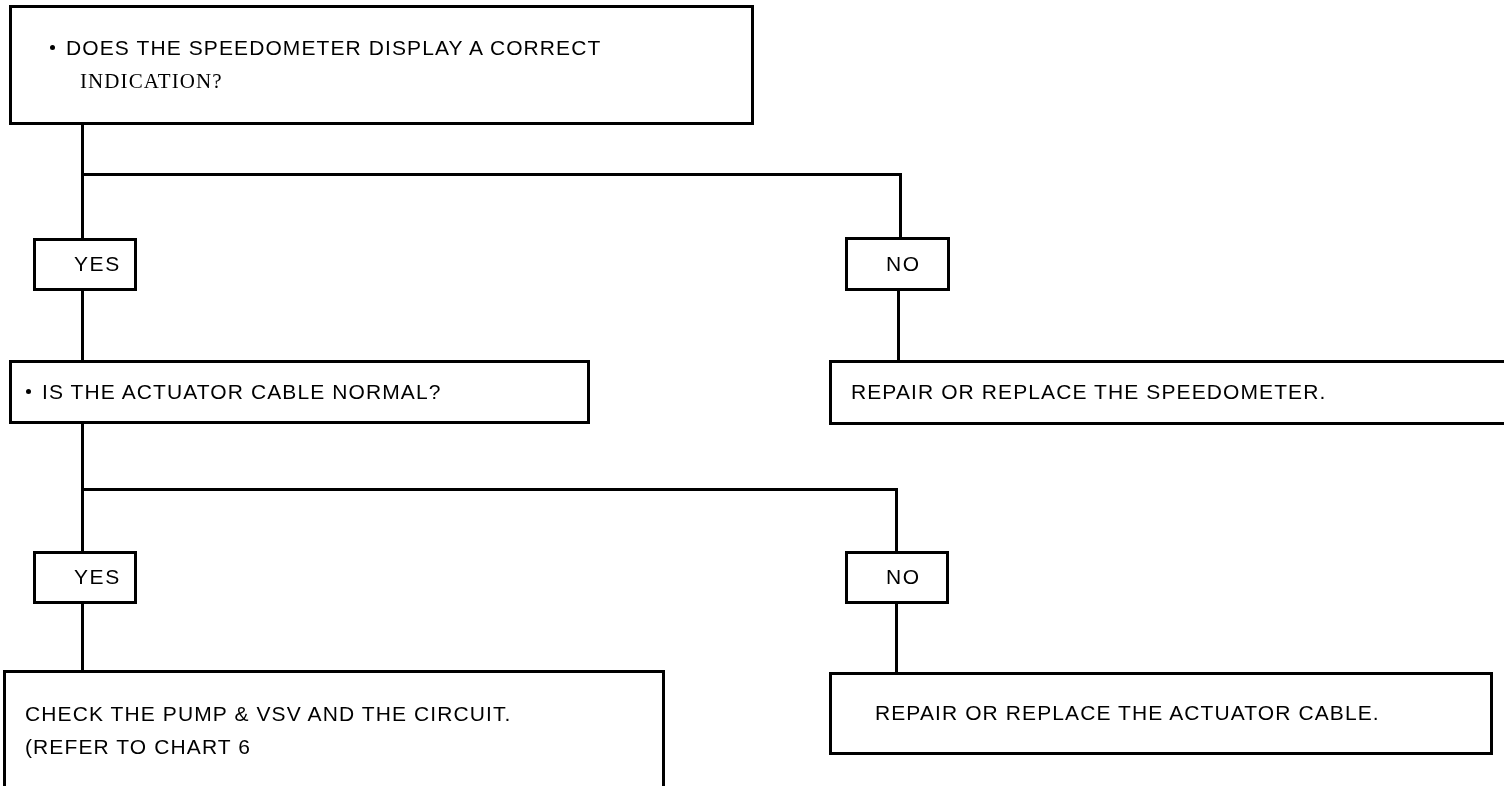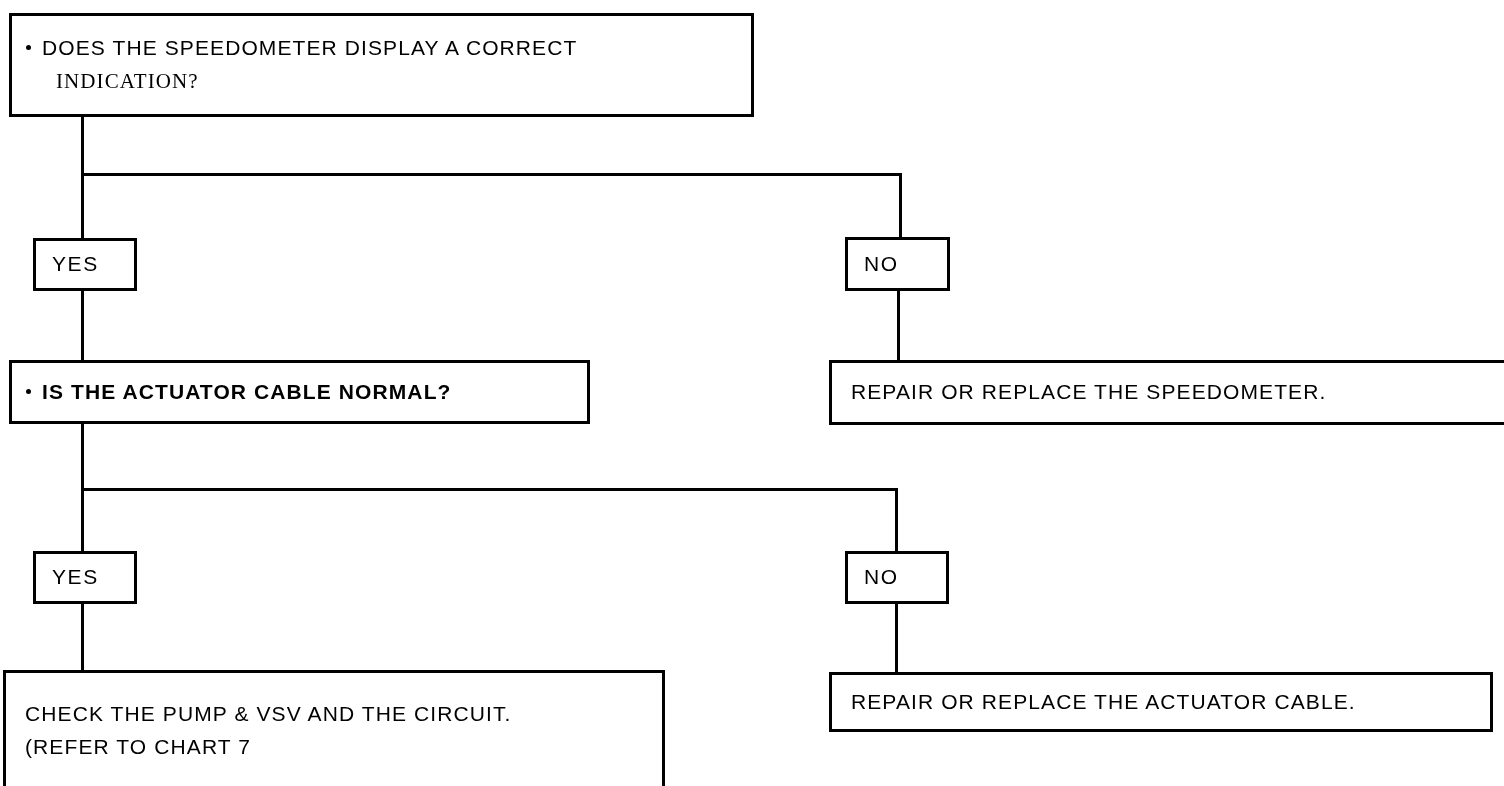--- a/index.html
+++ b/index.html
@@ -52,20 +52,21 @@
     padding-left: 19px;
   }
   .yn-box {
     align-items: flex-start;
     justify-content: center;
   }
   .yn-box .line {
     padding-left: 16px;
     font-size: 21px;
     letter-spacing: 1.6px;
+    margin-left: 22px;
   }
   .conn {
     position: absolute;
     background: #000000;
   }
   .v { width: 3px; }
   .h { height: 3px; }
 </style>
 </head>
 <body>
@@ -81,51 +82,51 @@
   <div class="conn v" style="left:897px; top:289px; height:74px;"></div>
 
   <div class="conn v" style="left:81px; top:421px; height:70px;"></div>
   <div class="conn h" style="left:81px; top:488px; width:817px;"></div>
   <div class="conn v" style="left:81px; top:488px; height:66px;"></div>
   <div class="conn v" style="left:895px; top:488px; height:66px;"></div>
 
   <div class="conn v" style="left:81px; top:602px; height:71px;"></div>
   <div class="conn v" style="left:895px; top:602px; height:72px;"></div>
 
-  <div class="box q-box" style="left:9px; top:13px; width:745px; height:104px;">
+  <div class="box q-box" style="left:9px; top:5px; width:745px; height:120px;padding-left:24px;">
     <div class="line"><span class="bullet"></span><span>DOES THE SPEEDOMETER DISPLAY A CORRECT</span></div>
     <div class="line indented">INDICATION?</div>
   </div>
 
   <div class="box yn-box" style="left:33px; top:238px; width:104px; height:53px;">
     <div class="line">YES</div>
   </div>
 
   <div class="box yn-box" style="left:845px; top:237px; width:105px; height:54px;">
     <div class="line">NO</div>
   </div>
 
-  <div class="box q-box" style="left:9px; top:360px; width:581px; height:64px;font-weight:bold;">
+  <div class="box q-box" style="left:9px; top:360px; width:581px; height:64px;">
     <div class="line"><span class="bullet"></span><span>IS THE ACTUATOR CABLE NORMAL?</span></div>
   </div>
 
   <div class="box action-box" style="left:829px; top:360px; width:700px; height:65px;">
     <div class="line">REPAIR OR REPLACE THE SPEEDOMETER.</div>
   </div>
 
   <div class="box yn-box" style="left:33px; top:551px; width:104px; height:53px;">
     <div class="line">YES</div>
   </div>
 
   <div class="box yn-box" style="left:845px; top:551px; width:104px; height:53px;">
     <div class="line">NO</div>
   </div>
 
   <div class="box action-box" style="left:3px; top:670px; width:662px; height:122px;">
     <div class="line">CHECK THE PUMP &amp; VSV AND THE CIRCUIT.</div>
-    <div class="line">(REFER TO CHART 7</div>
+    <div class="line">(REFER TO CHART 6</div>
   </div>
 
-  <div class="box action-box" style="left:829px; top:672px; width:664px; height:60px;">
+  <div class="box action-box" style="left:829px; top:672px; width:664px; height:83px;padding-left:24px;">
     <div class="line">REPAIR OR REPLACE THE ACTUATOR CABLE.</div>
   </div>
 
 </div>
 
 </body></html>

